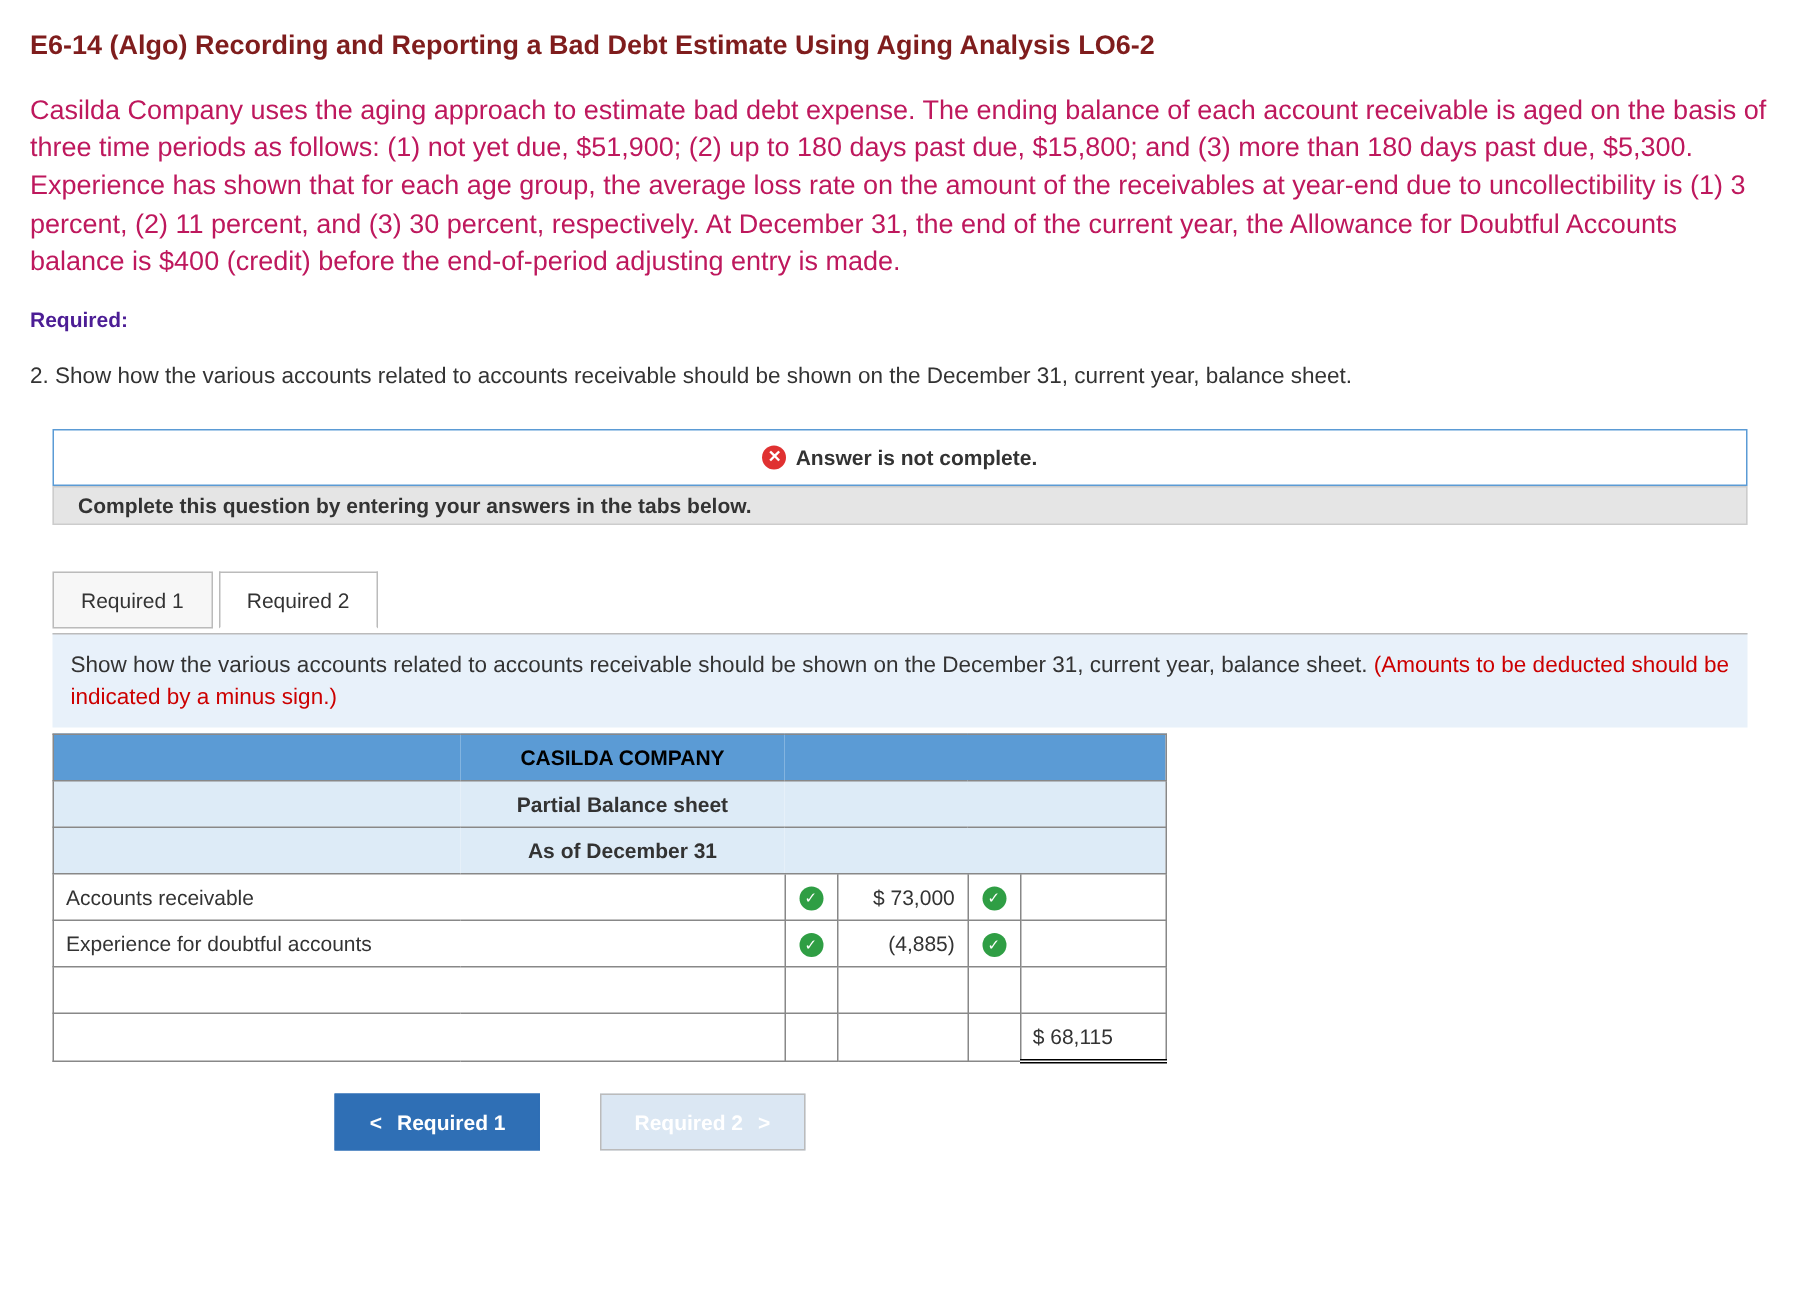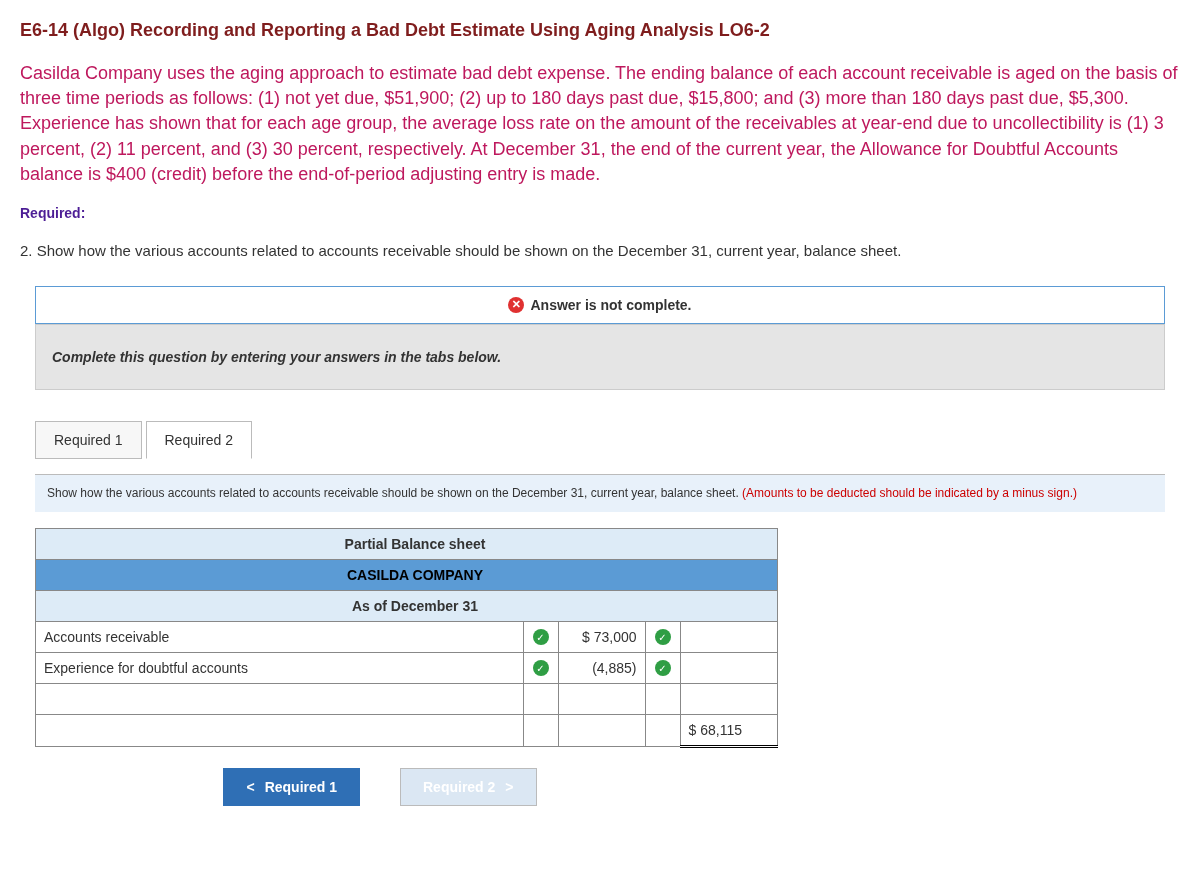--- a/index.html
+++ b/index.html
@@ -53,25 +53,24 @@
     color: #fff;
     display: inline-flex;
     align-items: center;
     justify-content: center;
     font-size: 11px;
     font-weight: bold;
   }
   .instruction-bar {
     background: #e5e5e5;
     border: 1px solid #ccc;
-    padding: 24px 16px;
+    padding: 4px 16px;
     margin: 0 15px 0 15px;
     font-weight: bold;
     font-size: 14px;
-    font-style: italic;
   }
   .tabs {
     display: flex;
     margin: 30px 0 0 15px;
   }
   .tab {
     border: 1px solid #bbb;
     padding: 10px 18px;
     font-size: 14px;
     background: #fff;
@@ -83,24 +82,24 @@
     background: #f7f7f7;
   }
   .tab.active {
     border-bottom: 1px solid #fff;
   }
   .tab + .tab {
     margin-left: 4px;
   }
   .tab-content-head {
     border-top: 1px solid #bbb;
-    margin: 16px 15px;
+    margin: 4px 15px;
     background: #e8f1fa;
     padding: 10px 12px;
-    font-size: 12px;
+    font-size: 15px;
     line-height: 1.4;
   }
   .tab-content-head .red {
     color: #c00;
   }
   .bs-table {
     border-collapse: collapse;
     margin: 0 0 0 15px;
   }
   .bs-table td, .bs-table th {
@@ -205,28 +204,28 @@
   <div class="tab active">Required 2</div>
 </div>
 
 <div class="tab-content-head">
   <span>Show how the various accounts related to accounts receivable should be shown on the December 31, current year, balance sheet. </span><span class="red">(Amounts to be deducted should be indicated by a minus sign.)</span>
 </div>
 
 <table class="bs-table">
   <tbody>
       <tr>
+    <td class="bs-label-col bs-header" colspan="1" style="border-right:none"></td>
+    <td class="bs-header spacer-col" style="border-left:none;border-right:none">CASILDA COMPANY</td>
+    <td class="bs-header" colspan="4" style="border-left:none"></td>
+  </tr>
+  <tr>
     <td class="bs-subheader" style="border-right:none"></td>
     <td class="bs-subheader" style="border-left:none;border-right:none">Partial Balance sheet</td>
     <td class="bs-subheader" colspan="4" style="border-left:none"></td>
-  </tr>
-  <tr>
-    <td class="bs-label-col bs-header" colspan="1" style="border-right:none"></td>
-    <td class="bs-header spacer-col" style="border-left:none;border-right:none">CASILDA COMPANY</td>
-    <td class="bs-header" colspan="4" style="border-left:none"></td>
   </tr>
   <tr>
     <td class="bs-subheader" style="border-right:none"></td>
     <td class="bs-subheader" style="border-left:none;border-right:none">As of December 31</td>
     <td class="bs-subheader" colspan="4" style="border-left:none"></td>
   </tr>
   <tr>
     <td class="bs-label-col" colspan="2">Accounts receivable</td>
     <td class="bs-check-col"><span class="check-icon">✓</span></td>
     <td class="bs-val-col">$   73,000</td>

